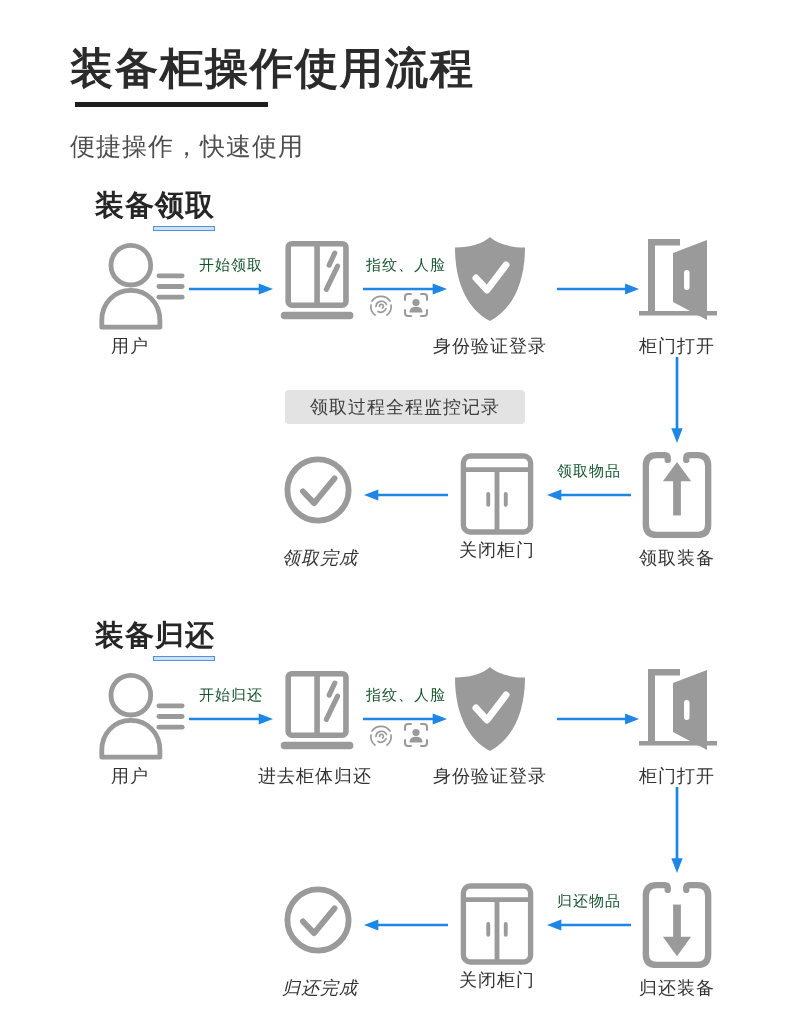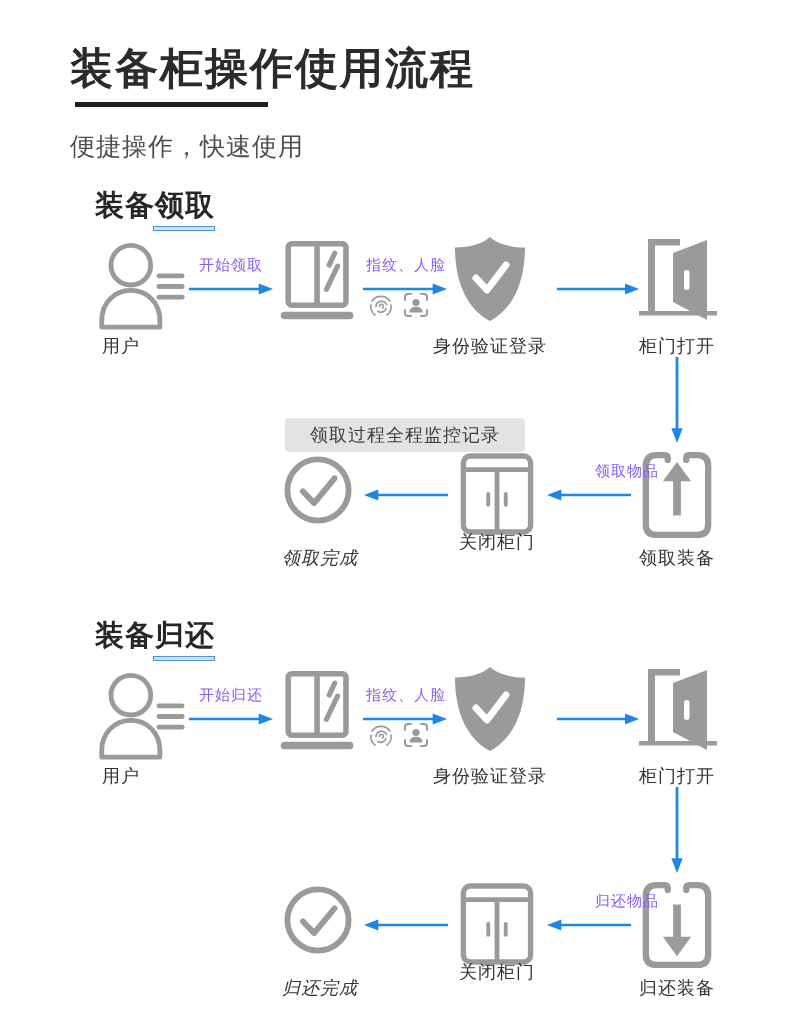--- a/index.html
+++ b/index.html
@@ -10,50 +10,50 @@
   .page-title{left:70px;top:40px;font-size:43px;font-weight:700;color:#2b2b2b;letter-spacing:2px;}
   .title-underline{left:75px;top:102px;width:193px;height:5px;background:#1f1f1f;}
   .page-subtitle{left:70px;top:130px;font-size:25px;color:#4d4d4d;letter-spacing:1px;}
   
   .flow-section{position:absolute;left:0;width:711px;height:430px;}
   .sec1{top:190px;} .sec2{top:620px;}
   .sec-heading{left:95px;top:-4px;font-size:29px;font-weight:700;color:#262626;letter-spacing:1px;}
   .heading-underline{left:153px;top:36px;width:60px;height:3px;background:#cde2f6;border:1px solid #4f94d8;}
   
   .lbl{position:absolute;text-align:center;color:#333;font-size:18px;letter-spacing:1px;}
-  .albl{position:absolute;text-align:center;color:#8b5cf6;font-size:15px;letter-spacing:1px;}
+  .albl{position:absolute;text-align:center;color:#14532d;font-size:15px;letter-spacing:1px;}
   
   .icon{color:#9a9a9a;display:block;width:100%;height:100%;}
   .arrow{color:#1e87e6;display:block;width:100%;height:100%;}
   .flip svg{transform:scaleX(-1);}
   
   .n-user{left:95px;top:50px;width:92px;height:92px;}
-  .l-user{left:51px;top:144px;width:140px;font-family:Liberation Serif, serif;}
+  .l-user{left:60px;top:144px;width:140px;font-family:Liberation Serif, serif;}
   .a-start{left:188px;top:92px;width:86px;height:14px;}
   .t-start{left:161px;top:66px;width:140px;}
   .n-cab{left:277px;top:48px;width:82px;height:86px;}
   .l-cab{left:245px;top:144px;width:140px;}
   .a-auth{left:362px;top:92px;width:86px;height:14px;}
   .t-auth{left:336px;top:66px;width:140px;}
   .n-fp{left:368px;top:103px;width:26px;height:26px;}
   .n-face{left:403px;top:102px;width:26px;height:26px;}
   .n-shield{left:451px;top:45px;width:78px;height:88px;}
   .l-shield{left:420px;top:144px;width:140px;}
   .a-door{left:556px;top:92px;width:84px;height:14px;}
   .n-door{left:639px;top:44px;width:78px;height:88px;}
   .l-door{left:607px;top:144px;width:140px;}
   .banner{left:285px;top:200px;background:#e3e3e3;border-radius:4px;padding:5px 25px;
-          font-size:18px;color:#3d3d3d;letter-spacing:1px;margin-top:28px;}
+          font-size:18px;color:#3d3d3d;letter-spacing:1px;}
   .a-down{left:670px;top:166px;width:14px;height:88px;}
   .n-take{left:640px;top:260px;width:74px;height:90px;}
   .l-take{left:607px;top:356px;width:140px;}
   .a-items{left:546px;top:298px;width:86px;height:14px;}
-  .t-items{left:519px;top:272px;width:140px;text-align:right;}
+  .t-items{left:519px;top:272px;width:140px;}
   .n-close{left:460px;top:262px;width:74px;height:84px;}
-  .l-close{left:427px;top:340px;width:140px;}
+  .l-close{left:427px;top:348px;width:140px;}
   .a-left2{left:363px;top:298px;width:86px;height:14px;}
   .n-done{left:284px;top:266px;width:68px;height:68px;}
   .l-done{left:250px;top:356px;width:140px;font-style:italic;}
 </style>
 </head>
 <body>
 
 <svg width="0" height="0" style="position:absolute" aria-hidden="true">
   <defs>
     <symbol id="sym-user" viewBox="0 0 95 95">
@@ -261,20 +261,21 @@
         <svg class="arrow">
           <use href="#sym-harrow"></use>
         </svg>
       </div>
 
     <div class="abs n-cab">
         <svg class="icon">
           <use href="#sym-cabinet-open"></use>
         </svg>
       </div>
+    <div class="lbl l-cab">进去柜体归还</div>
 
     <div class="albl t-auth">指纹、人脸</div>
     <div class="abs a-auth">
         <svg class="arrow">
           <use href="#sym-harrow"></use>
         </svg>
       </div>
     <div class="abs n-fp">
         <svg class="icon">
           <use href="#sym-fingerprint"></use>

